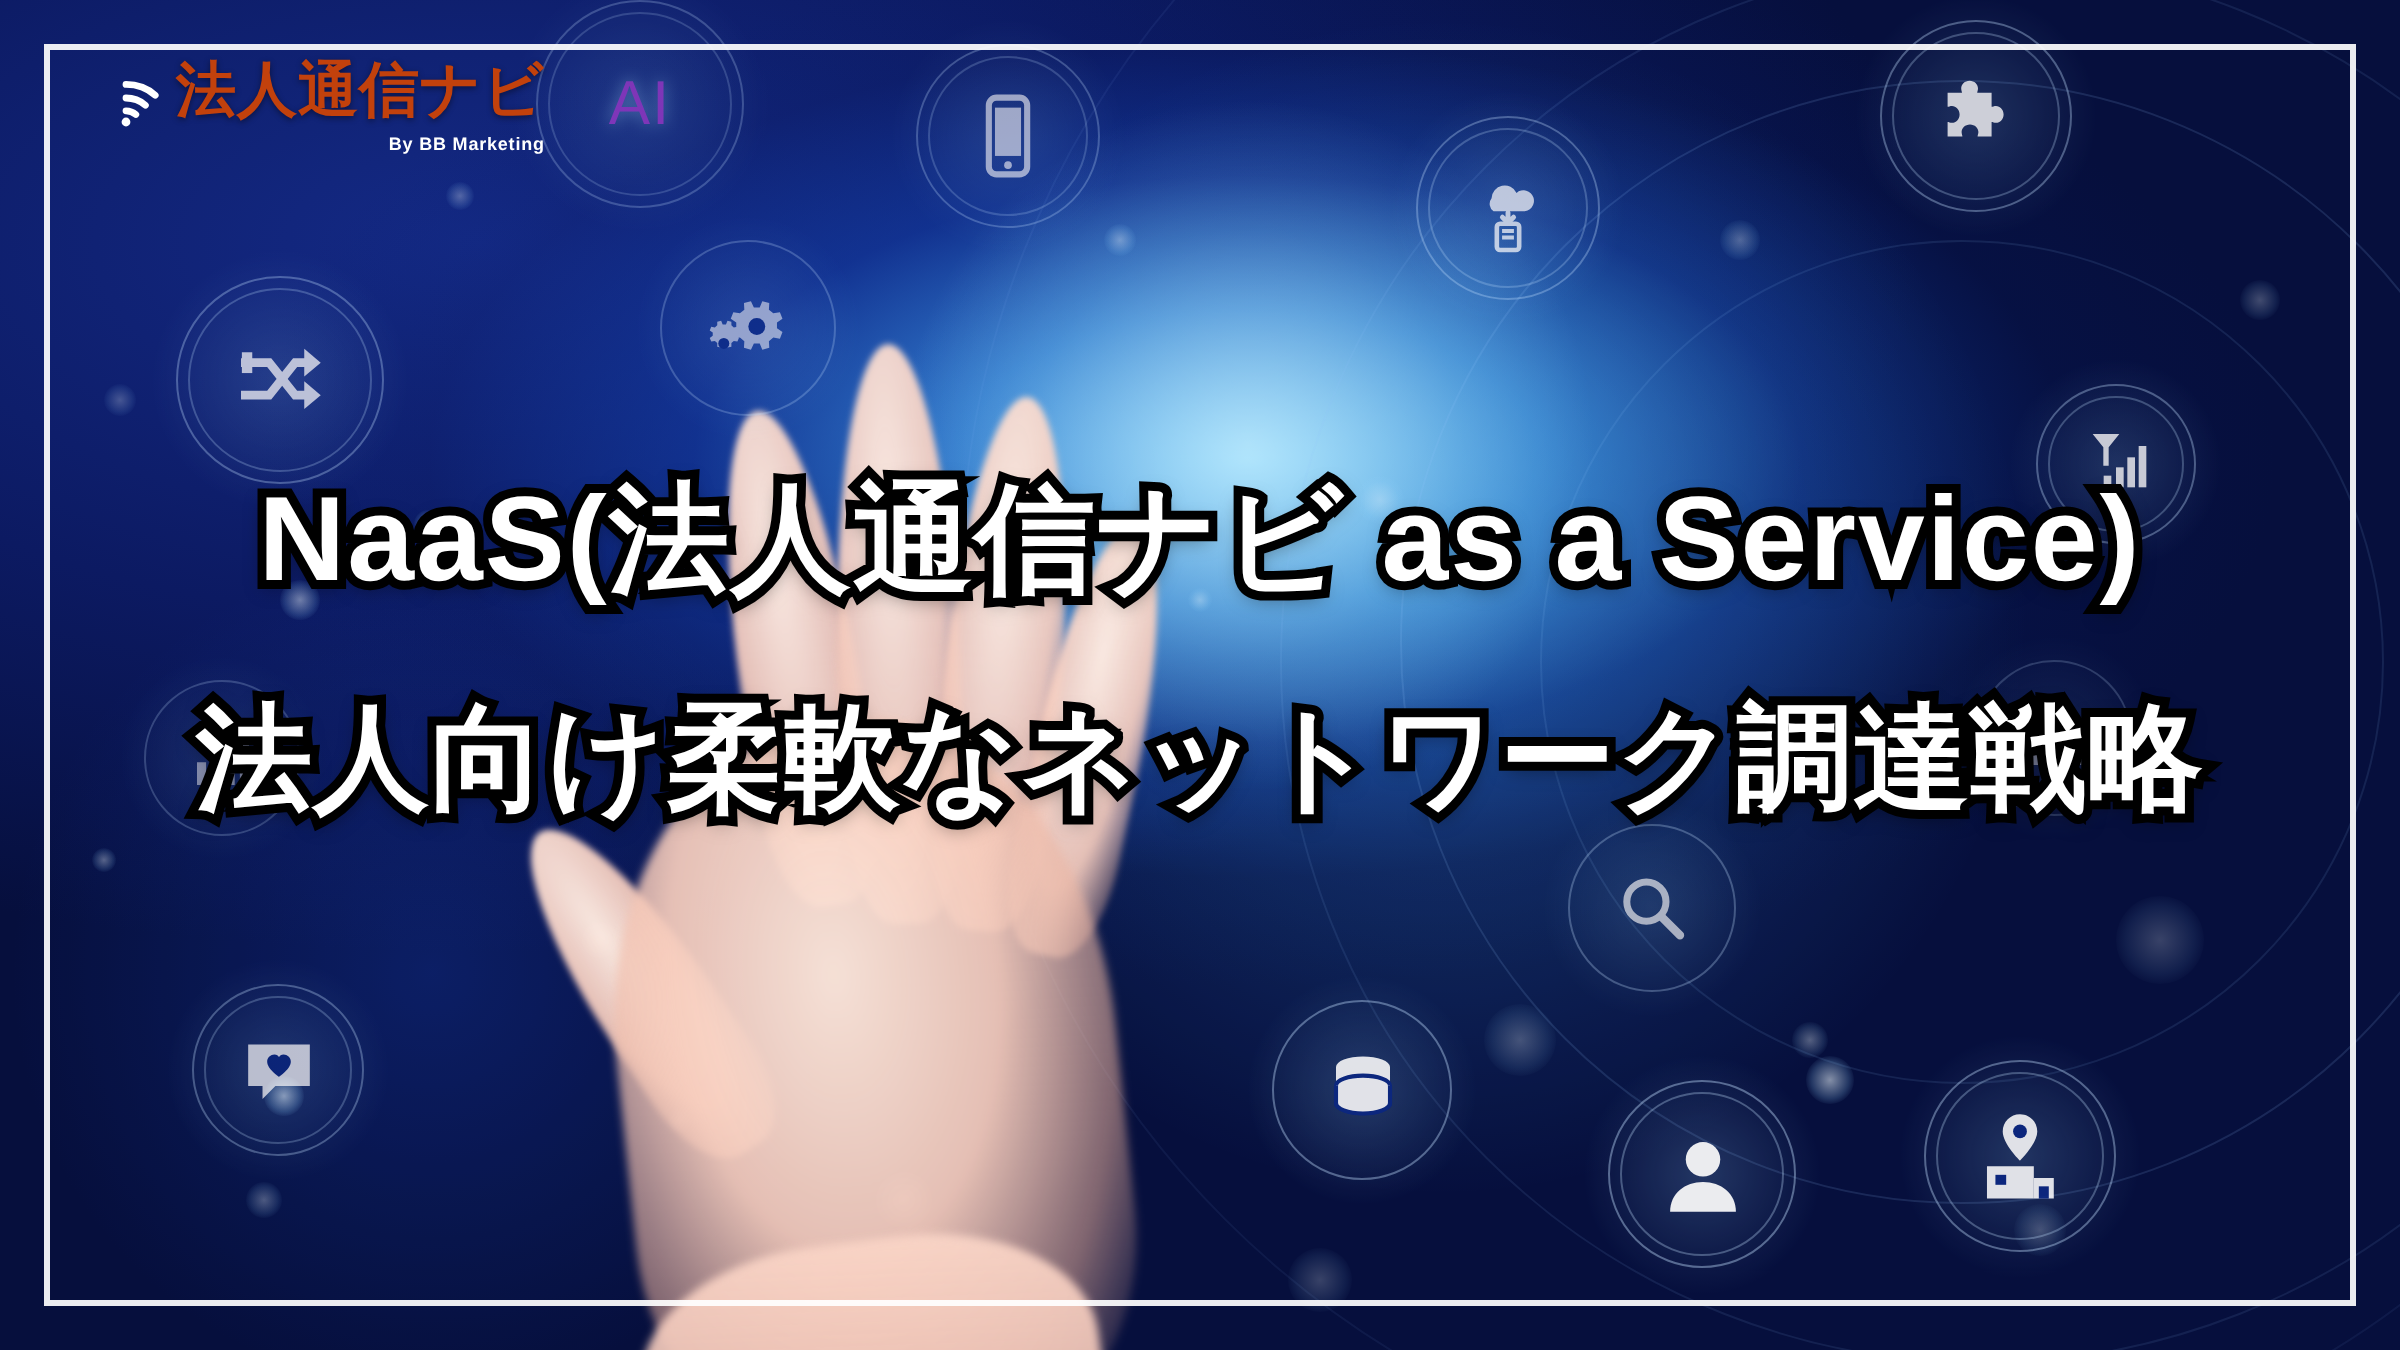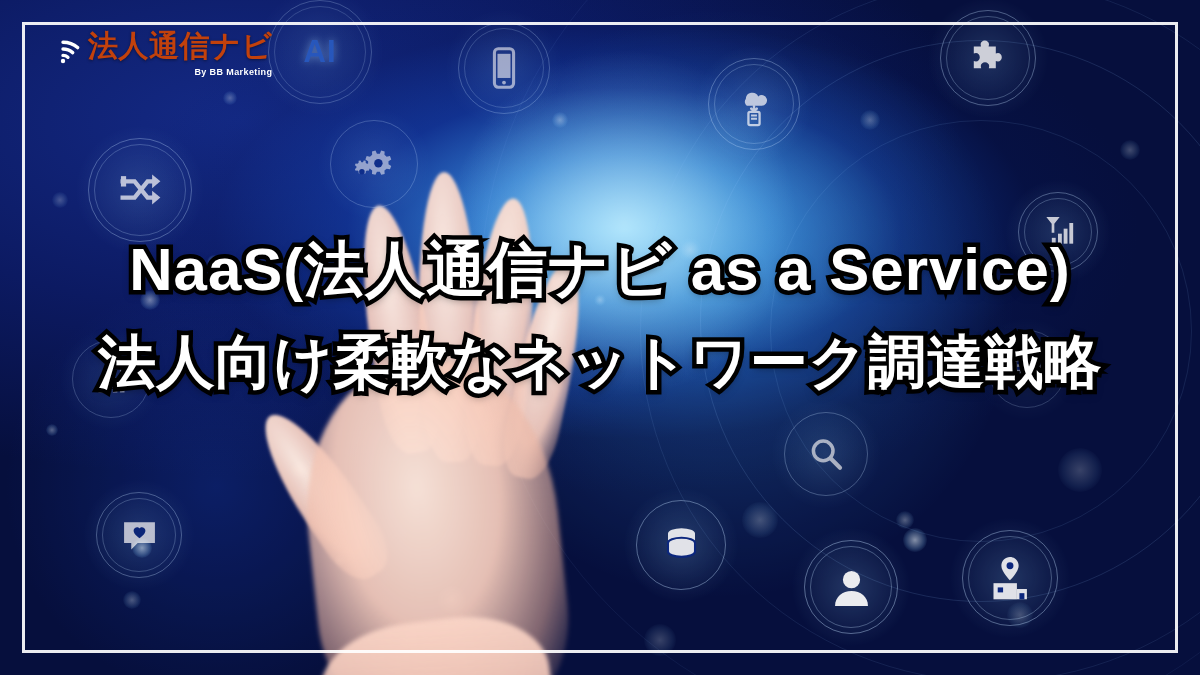--- a/index.html
+++ b/index.html
@@ -91,21 +91,21 @@
     position:absolute;inset:6px;border-radius:50%;
     border:1.5px solid rgba(195,225,255,0.35);
   }
   .badge svg{position:relative;z-index:2;display:block;}
   .badge .gl{
     position:absolute;inset:-14px;border-radius:50%;
     background:radial-gradient(circle, rgba(150,210,255,0.22), rgba(80,160,255,0) 70%);
   }
   .badge .txt{
     position:relative;z-index:2;
-    color:#3b82f6;font-weight:700;letter-spacing:1px;
+    color:#d946ef;font-weight:400;letter-spacing:1px;
     text-shadow:0 0 8px rgba(170,220,255,0.9);
   }
 
   
   .frame{
     position:absolute;
     left:22px;top:22px;right:22px;bottom:22px;
     border:3px solid rgba(255,255,255,0.92);
     pointer-events:none;z-index:40;
   }
@@ -145,21 +145,21 @@
   }
   .title-main{
     font-size:60px;
     letter-spacing:1px;
     line-height:1.12;
   }
   .title-sub{
     font-size:58px;
     letter-spacing:0.5px;
     line-height:1.15;
-    margin-top:26px;
+    margin-top:44px;
   }
 </style>
 </head>
 <body>
 
 <div class="stage">
 
   <div class="bg-base"></div>
   <div class="bg-glow"></div>
 

